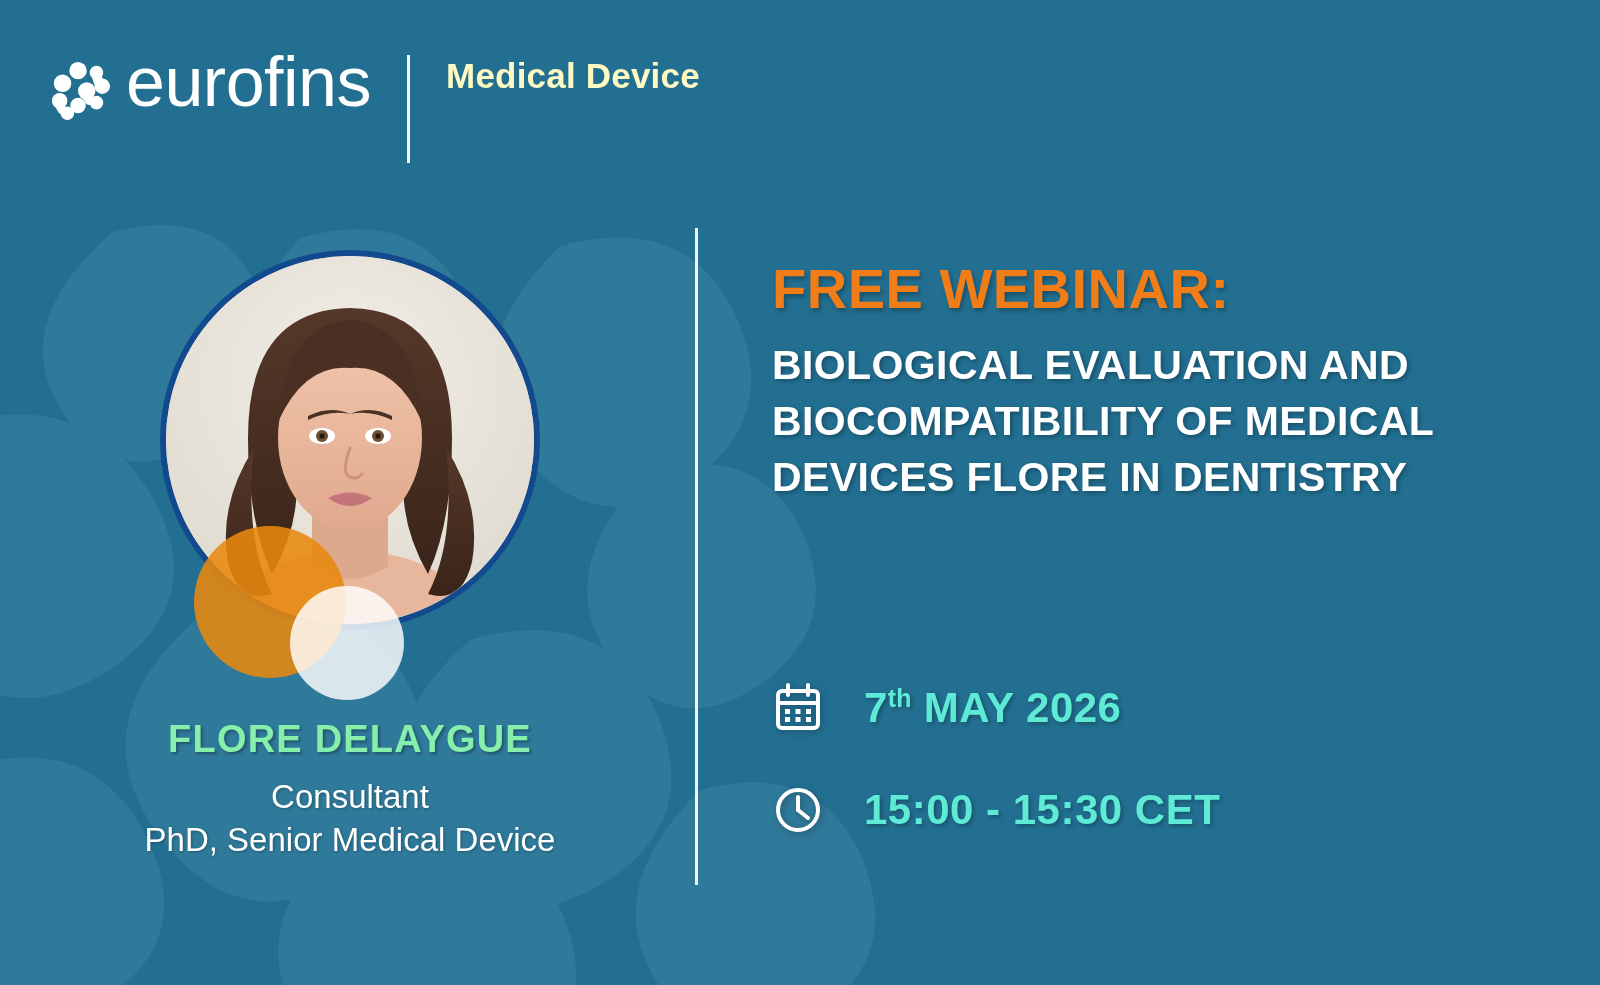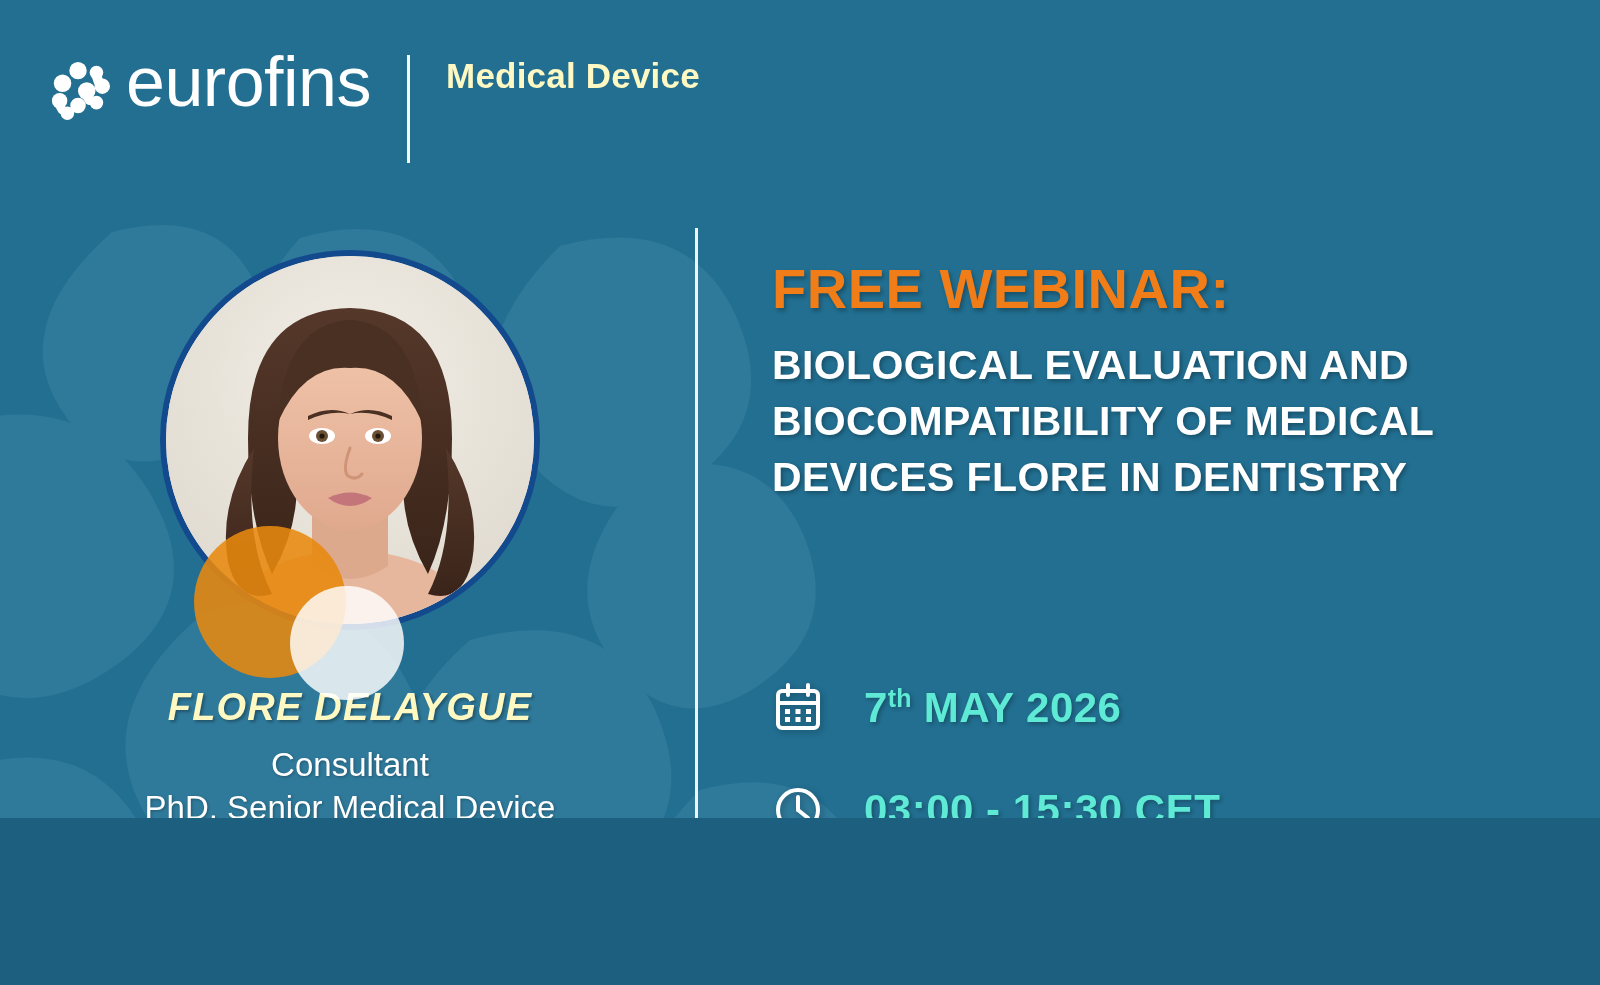--- a/index.html
+++ b/index.html
@@ -7,21 +7,21 @@
     padding: 0;
     background: #1d5f7e;
   }
   body {
     font-family: "Liberation Sans", sans-serif;
   }
 
   #poster {
     position: relative;
     width: 1600px;
-    height: 818px;
+    height: 985px;
     overflow: hidden;
     background: #226f91;
   }
 
   
   #bg-blobs {
     position: absolute;
     inset: 0;
     width: 1600px;
     height: 985px;
@@ -123,27 +123,26 @@
   }
   #deco-white {
     width: 114px;
     height: 114px;
     left: 130px;
     top: 336px;
     background: rgba(255, 255, 255, .82);
   }
 
   #speaker-name {
-    margin-top: 56px;
-    color: #fef9c3;
+    margin-top: 88px;
+    color: #86efac;
     font-size: 38px;
     font-weight: bold;
     letter-spacing: 1.2px;
     text-shadow: 2px 2px 3px rgba(0,0,0,.30);
-    font-style: italic;
   }
   #speaker-role {
     margin-top: 14px;
     color: #ffffff;
     font-size: 33px;
     line-height: 43px;
     font-weight: 400;
     text-shadow: 1px 1px 3px rgba(0,0,0,.28);
   }
 
@@ -339,18 +338,18 @@
       </svg>
       <div class="meta-text"><span>7</span><span class="sup">th</span>&nbsp;<span>MAY 2026</span></div>
     </div>
 
     <div class="meta-row" style="margin-top:22px;">
       <svg class="meta-icon" viewBox="0 0 52 52" aria-hidden="true">
         <circle cx="26" cy="26" r="20" fill="none" stroke="#ffffff" stroke-width="4"></circle>
         <line x1="26" y1="26" x2="26" y2="13" stroke="#ffffff" stroke-width="4" stroke-linecap="round"></line>
         <line x1="26" y1="26" x2="36" y2="34" stroke="#ffffff" stroke-width="4" stroke-linecap="round"></line>
       </svg>
-      <div class="meta-text">03:00 - 15:30 CET</div>
+      <div class="meta-text">15:00 - 15:30 CET</div>
     </div>
 
   </div>
 
 </div>
 
 </body></html>

